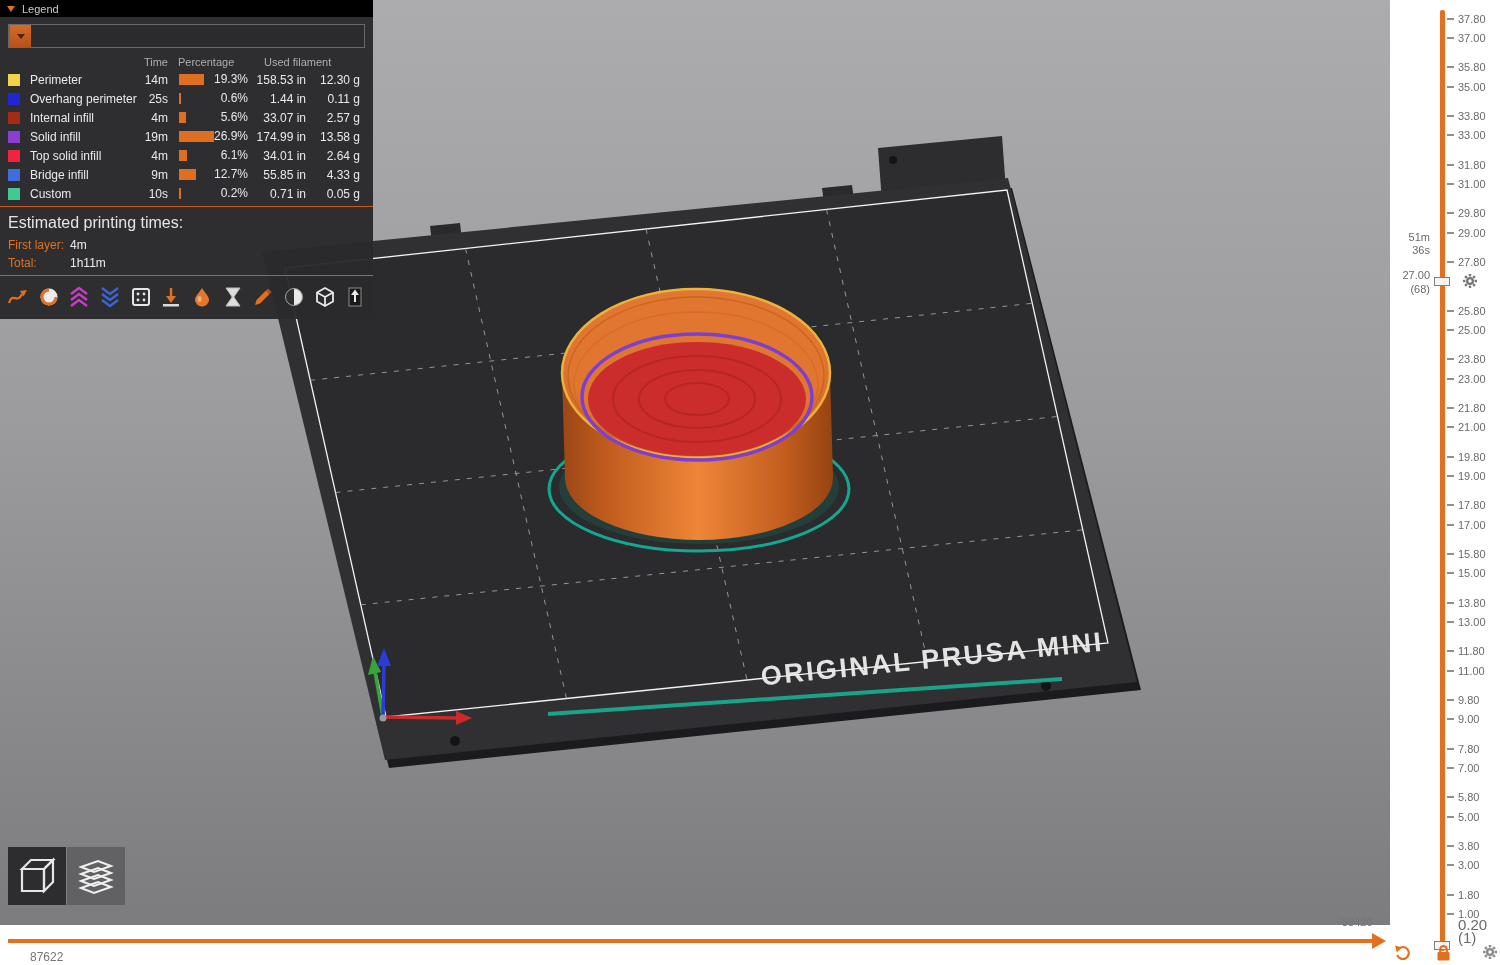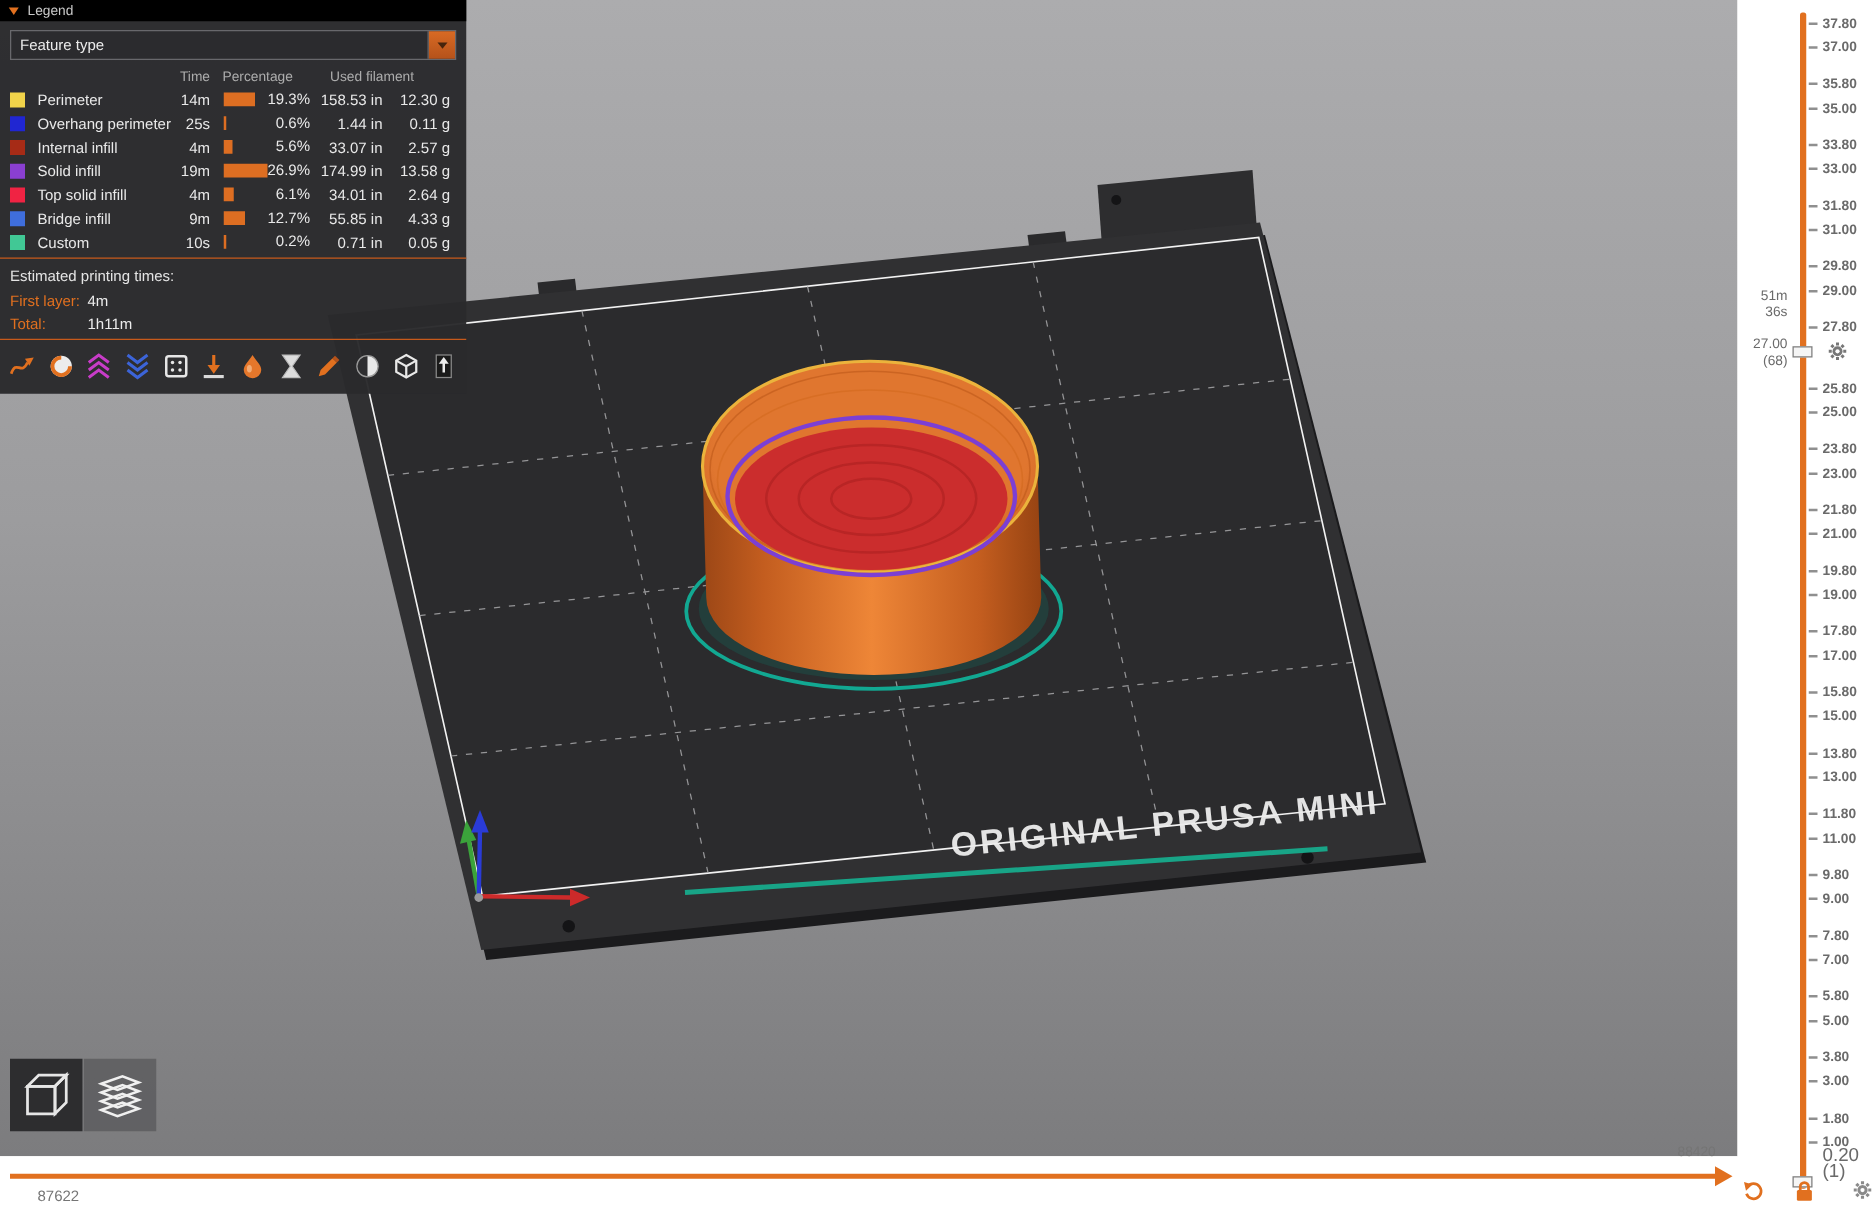--- a/index.html
+++ b/index.html
@@ -30,32 +30,32 @@
   .c-tm{width:30px;text-align:right;margin-right:10px;flex:none;}
   .c-pz{width:70px;height:19px;position:relative;margin-right:8px;flex:none;}
   .c-pz .bar{position:absolute;left:1px;top:4px;height:11px;background:#DD6E22;display:block;}
   .c-pz em{position:absolute;right:0;top:2px;font-style:normal;}
   .c-ln{width:50px;text-align:right;flex:none;}
   .c-wt{width:46px;text-align:right;margin-left:8px;flex:none;}
   .c-uf{width:104px;margin-left:8px;flex:none;}
   #col-headers{height:17px;font-size:11px;color:#ADADAD;}
   #col-headers .c-pz{font-style:normal;height:auto;}
   .oline{height:1px;background:#C75A1B;border:none;margin:3px 0 0;}
-  #est-title{font-size:12px;color:#E4E4E4;padding:7px 8px 4px;}
+  #est-title{font-size:16px;color:#E4E4E4;padding:7px 8px 4px;}
   .est-row{display:flex;font-size:12px;padding:2px 8px;}
   .est-label{color:#E1701F;width:62px;flex:none;}
   .est-value{color:#ECECEC;}
   #legend-icons{display:flex;gap:7px;padding:9px 6px 10px;}
   .licon{width:24px;height:24px;display:flex;align-items:center;justify-content:center;cursor:pointer;background:none;border:none;padding:0;}
 
   
   #layer-panel{position:absolute;left:1390px;top:0;width:110px;height:965px;background:#FFF;}
   #layer-track{position:absolute;left:50px;top:10px;width:5px;height:941px;background:#E1701F;border-radius:2px;}
   .tick-dash{position:absolute;left:57px;width:7px;height:2px;background:#8F8F8F;}
-  .tick-label{position:absolute;left:68px;transform:translateY(-50%);font-size:11px;color:#6A6A6A;white-space:nowrap;font-weight:bold;}
+  .tick-label{position:absolute;left:68px;transform:translateY(-50%);font-size:11px;color:#6A6A6A;white-space:nowrap;}
   .slabel{position:absolute;left:0;width:40px;text-align:right;font-size:11px;color:#6A6A6A;}
   #upper-handle{position:absolute;left:44px;top:277px;width:16px;height:9px;background:#F5F5F5;border:1px solid #7E7E7E;box-sizing:border-box;cursor:grab;}
   #lower-handle{position:absolute;left:44px;top:941px;width:16px;height:9px;background:#F5F5F5;border:1px solid #7E7E7E;box-sizing:border-box;cursor:grab;}
   #handle-gear{position:absolute;left:72px;top:273px;cursor:pointer;}
   .lowlab{position:absolute;left:68px;transform:translateY(-50%);font-size:15px;color:#6A6A6A;}
   #lower-height{top:924px;}
   #lower-layer{top:937px;}
   #undo-icon{position:absolute;left:4px;top:944px;cursor:pointer;}
   #lock-icon{position:absolute;left:46px;top:944px;cursor:pointer;}
   #slider-gear-icon{position:absolute;left:92px;top:944px;cursor:pointer;}
@@ -141,21 +141,20 @@
   </svg>
 </div>
 
 <aside id="legend">
   <div id="legend-header">
     <span class="tri-down"></span>
     <span id="legend-title">Legend</span>
   </div>
 
   <div id="view-select">
-    <span id="view-select-label">Feature type</span>
     <span id="view-select-btn">
       <span class="tri-down-sm"></span>
     </span>
   </div>
 
   <div class="lrow" id="col-headers">
     <span class="c-sw"></span>
     <span class="c-nm"></span>
     <span class="c-tm">Time</span>
     <span class="c-pz">Percentage</span>

